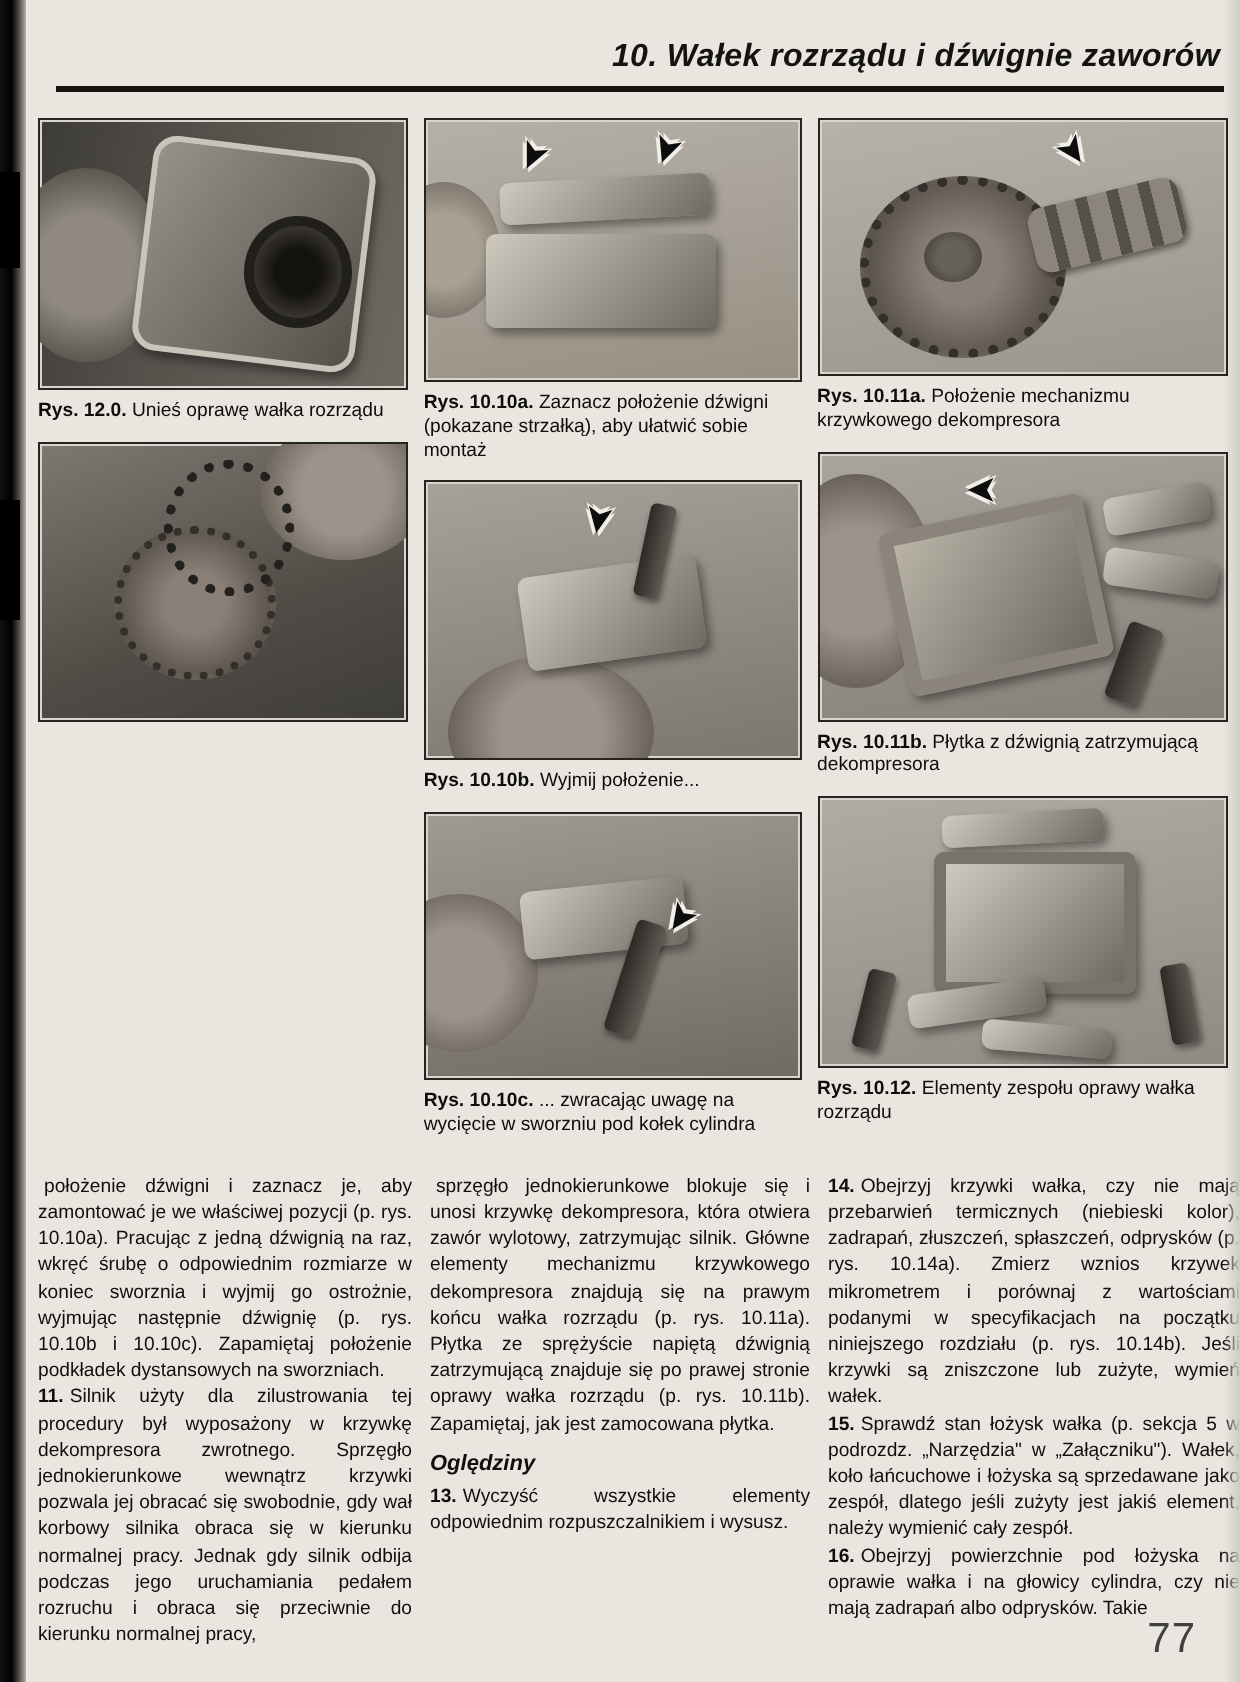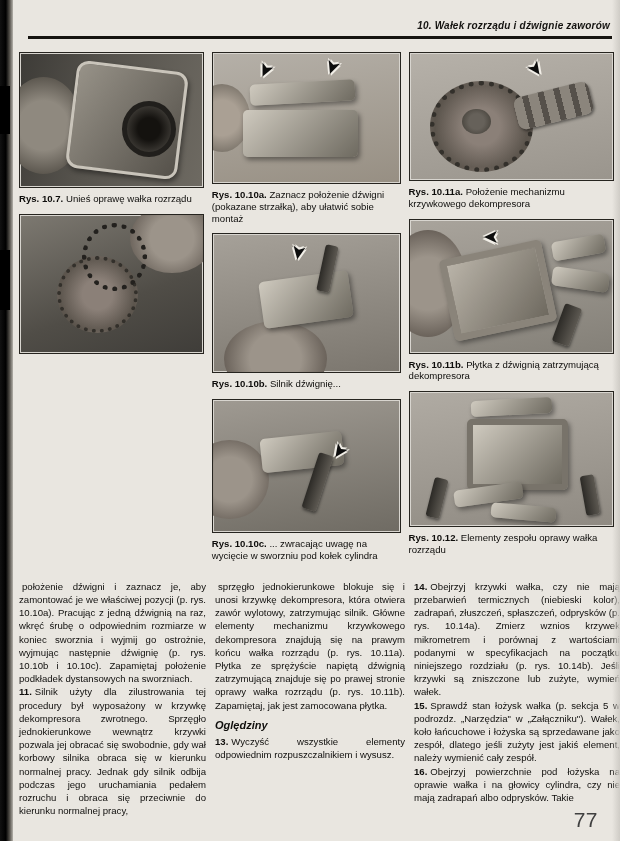--- a/index.html
+++ b/index.html
@@ -10,21 +10,21 @@
   }
   
   .binding{position:absolute;left:0;top:0;bottom:0;width:13px;
     background:linear-gradient(90deg,#111 0,#000 45%,#56534d 75%,#b5b2ab 100%);}
   .binding-blot{position:absolute;left:0;width:10px;background:#000;}
   .page-shade{position:absolute;right:0;top:0;bottom:0;width:8px;
     background:linear-gradient(270deg,#cfccc6,rgba(233,230,224,0));}
 
   
   .header{margin:20px 10px 0 30px;text-align:right;
-    font-size:10px;font-weight:bold;font-style:italic;letter-spacing:.2px;}
+    font-size:16px;font-weight:bold;font-style:italic;letter-spacing:.2px;}
   .rule{margin:5px 8px 0 28px;border-top:3px solid #15130f;height:0;}
 
   
   .grid{display:flex;gap:10px;margin:13px 8px 0 19px;}
   .gcol{display:flex;flex-direction:column;}
   .gcol1{width:186px;}
   .gcol2{width:190px;}
   .gcol3{width:207px;}
   figure.fig{margin:0 0 9px 0;padding:0;}
   .photo{position:relative;width:100%;border:1px solid #26241f;overflow:hidden;
@@ -79,21 +79,21 @@
   <div class="grid">
 
     <div class="gcol gcol1">
       <figure class="fig">
         <div class="photo ph107" style="height:134px;">
           <i class="blob" style="left:-8%;top:18%;width:42%;height:72%;background:radial-gradient(circle,#8f897f 0 40%,#5a554d 80%);"></i>
           <i class="part" style="left:28%;top:10%;width:58%;height:76%;transform:rotate(7deg);background:linear-gradient(120deg,#979288,#55514a);border:3px solid #c9c4ba;border-radius:12px;"></i>
           <i class="ring" style="left:56%;top:36%;width:24%;height:34%;border-color:#211f1c;background:radial-gradient(circle,#14120f 0 35%,#3c3934 75%);"></i>
         </div>
         <figcaption class="cap">
-          <b>Rys. 10.7.</b>
+          <b>Rys. 12.0.</b>
           <span>Unieś oprawę wałka rozrządu</span>
         </figcaption>
       </figure>
 
       <figure class="fig">
         <div class="photo ph108" style="height:138px;">
           <i class="blob" style="right:-6%;top:-8%;width:46%;height:50%;"></i>
           <i class="gear" style="left:20%;top:30%;width:40%;height:50%;"></i>
           <i class="ring" style="left:34%;top:6%;width:30%;height:42%;border-style:dotted;border-color:#23211e;"></i>
         </div>
@@ -118,21 +118,21 @@
 
       <figure class="fig">
         <div class="photo ph1010b" style="height:138px;">
           <i class="blob" style="left:6%;bottom:-18%;width:55%;height:55%;"></i>
           <i class="part" style="left:26%;top:30%;width:48%;height:34%;transform:rotate(-8deg);"></i>
           <i class="rod" style="left:58%;top:8%;width:7%;height:34%;transform:rotate(12deg);"></i>
           <span class="arr" style="left:42%;top:6%;transform:rotate(100deg);">➤</span>
         </div>
         <figcaption class="cap">
           <b>Rys. 10.10b.</b>
-          <span>Silnik dźwignię...</span>
+          <span>Wyjmij położenie...</span>
         </figcaption>
       </figure>
 
       <figure class="fig">
         <div class="photo ph1010c" style="height:132px;">
           <i class="blob" style="left:-12%;top:30%;width:42%;height:60%;"></i>
           <i class="part" style="left:26%;top:26%;width:44%;height:26%;transform:rotate(-6deg);"></i>
           <i class="rod" style="left:52%;top:40%;width:8%;height:44%;transform:rotate(18deg);"></i>
           <span class="arr" style="left:64%;top:32%;transform:rotate(125deg);">➤</span>
         </div>

